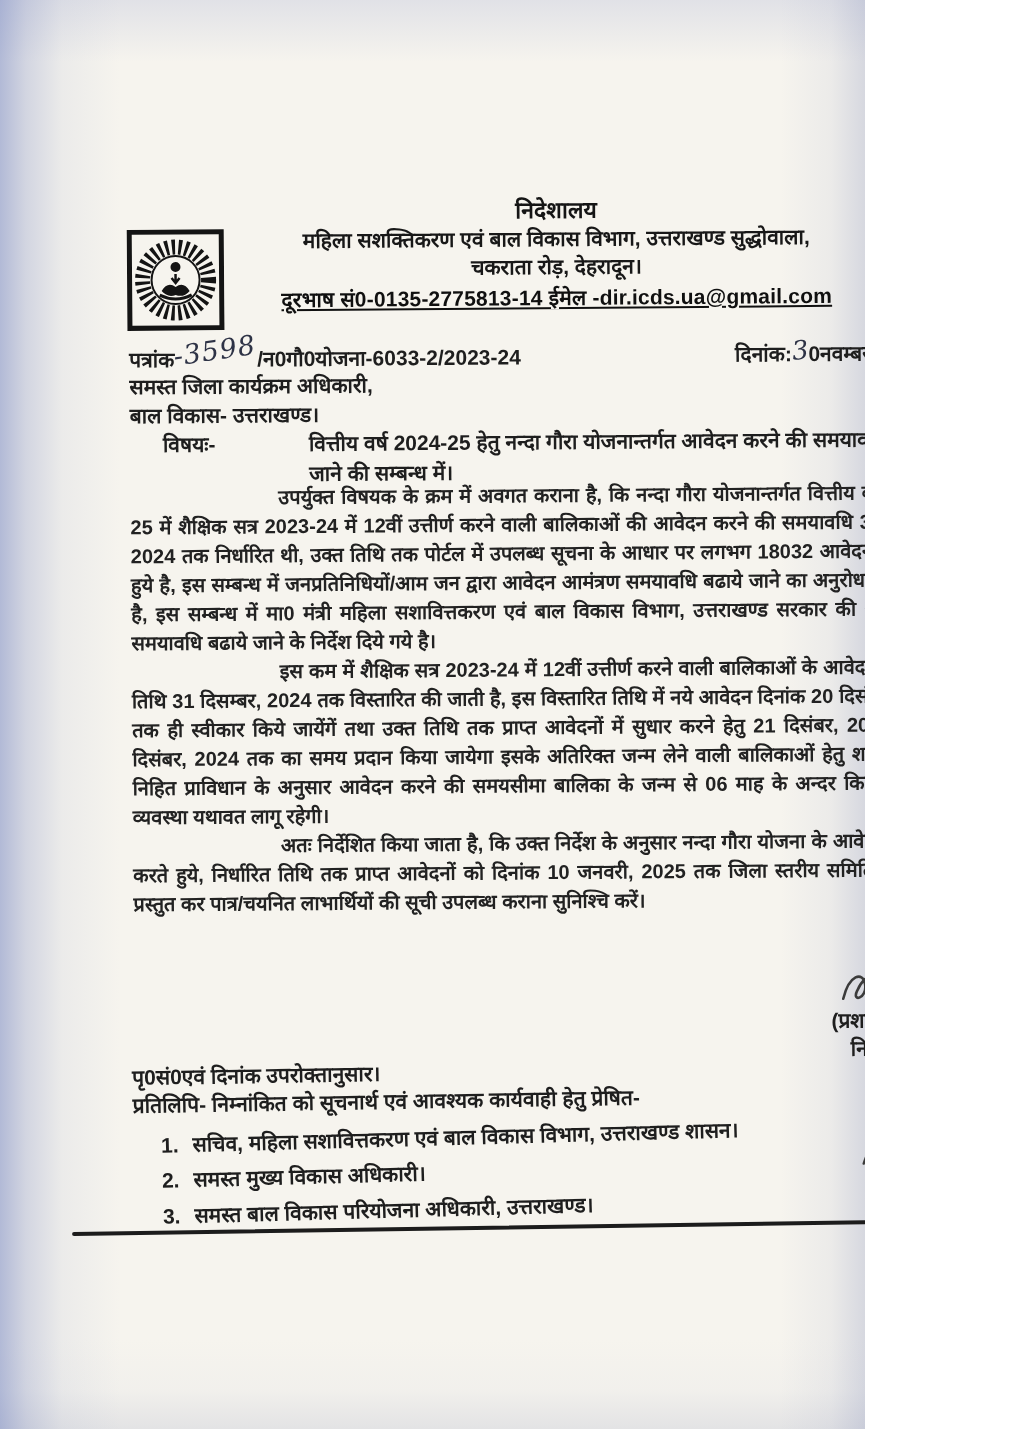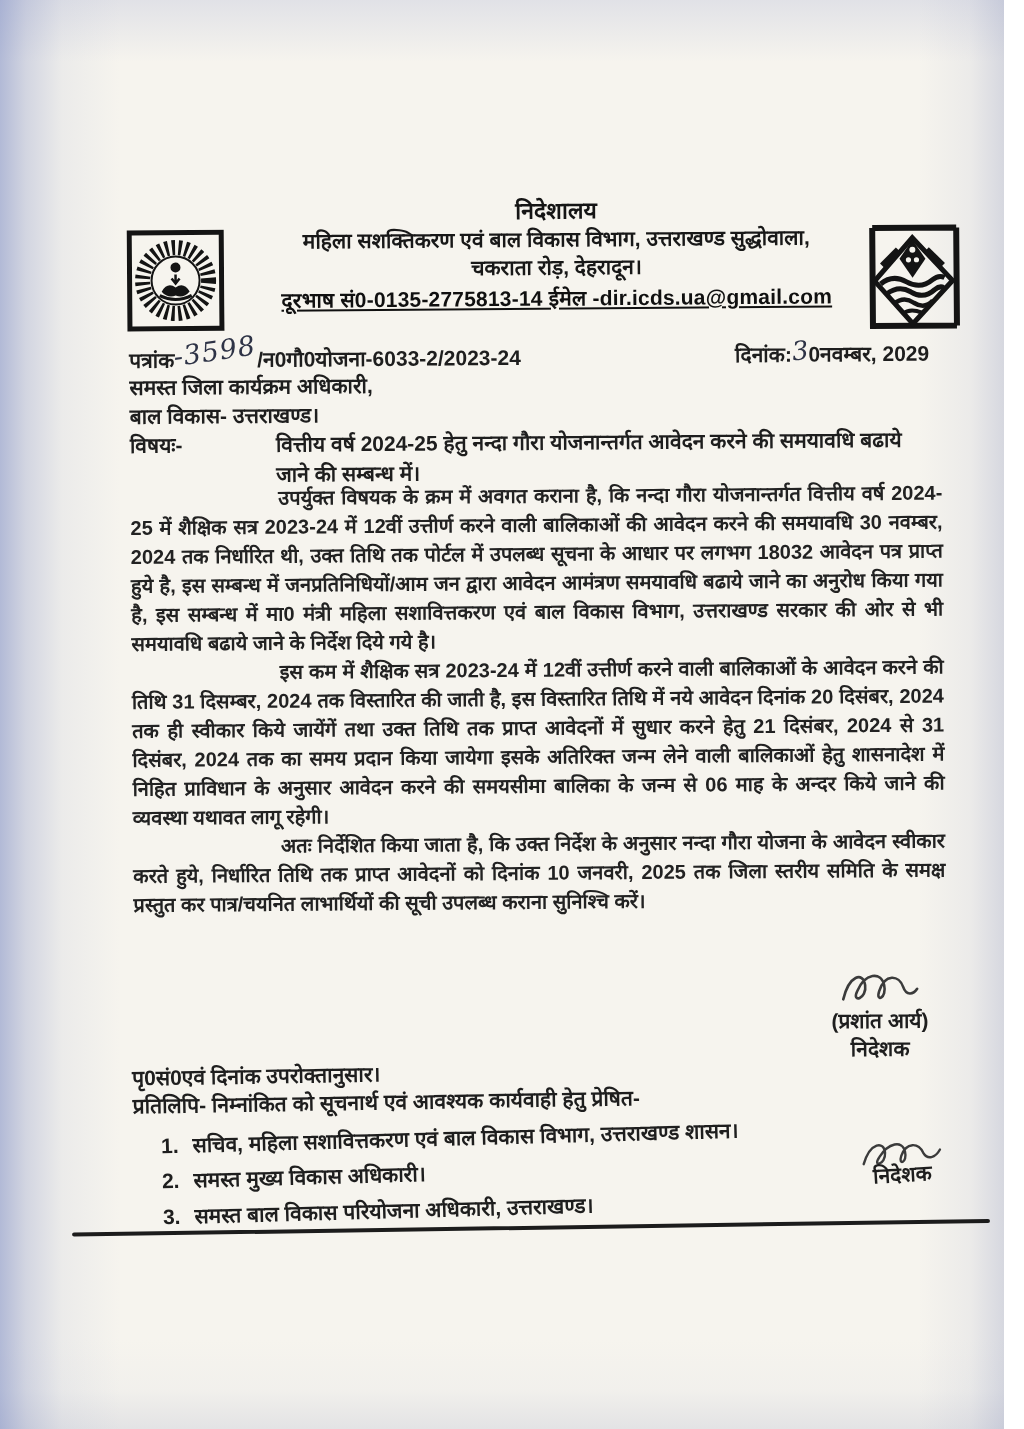--- a/index.html
+++ b/index.html
@@ -1,47 +1,48 @@
 <!DOCTYPE html>
 <html lang="hi"><head>
 <meta charset="utf-8">
 <style>
   html,body{margin:0;padding:0;}
   .page{
     position:relative;
-    width:1004px;height:1429px;
+    width:849px;height:1429px;
     overflow:hidden;
     background-color:#f6f4ee;
     background-image:
       linear-gradient(90deg, rgba(122,138,195,.55) 0px, rgba(128,142,195,.30) 26px, rgba(170,180,210,.14) 62px, rgba(0,0,0,0) 120px),
       linear-gradient(270deg, rgba(140,150,190,.30) 0px, rgba(160,168,200,.12) 34px, rgba(0,0,0,0) 85px),
       linear-gradient(180deg, rgba(150,160,205,.22) 0px, rgba(0,0,0,0) 62px),
       linear-gradient(0deg, rgba(150,158,190,.20) 0px, rgba(190,195,215,.08) 40px, rgba(0,0,0,0) 90px);
     font-family:"Liberation Sans","DejaVu Sans",sans-serif;
     color:#1e1e1e;
+    padding-left:16px;
   }
   .sheet{position:absolute;inset:0;transform:rotate(-0.45deg);}
   
   .letterhead{position:absolute;left:250px;top:196px;width:620px;text-align:center;line-height:1.32;}
   .lh-1{font-size:23px;font-weight:bold;color:#151515;}
   .lh-2,.lh-3{font-size:21px;font-weight:bold;color:#181818;}
   .lh-4{font-size:21px;font-weight:bold;color:#101010;text-decoration:underline;margin-top:3px;letter-spacing:.2px;}
   .logo{position:absolute;}
   .logo-left{left:130px;top:227px;}
   .logo-right{left:866px;top:227px;}
   
   .ref-row{position:absolute;left:132px;top:340px;width:800px;display:flex;justify-content:space-between;font-size:21px;font-weight:bold;}
   .hand{font-family:"DejaVu Serif","Liberation Serif",serif;font-style:italic;font-weight:normal;color:#2e3346;}
   .hand-num{display:inline-block;font-size:27px;transform:rotate(-8deg) translateY(-7px);letter-spacing:1px;}
   .hand-digit{display:inline-block;font-size:26px;transform:rotate(-6deg) translateY(-2px);}
   
   .addressee{position:absolute;left:132px;top:371px;font-size:21px;font-weight:bold;line-height:1.38;}
   
   .subject{position:absolute;left:132px;top:428px;width:810px;display:flex;font-size:21px;font-weight:bold;}
-  .subject-label{width:146px;flex:0 0 146px;}
+  .subject-label{width:146px;flex:0 0 146px;margin-left:33px;}
   .subject-text{line-height:1.42;}
   
   .body{position:absolute;left:132px;top:482px;width:812px;font-size:20px;font-weight:bold;line-height:29px;text-align:justify;color:#222;}
   .body p{margin:0;text-indent:148px;}
   
   .sig{position:absolute;left:780px;top:968px;width:195px;text-align:center;font-size:21px;font-weight:bold;line-height:1.35;}
   .sig svg{display:block;margin:0 auto -6px auto;}
   
   .footer{position:absolute;left:130px;top:1058px;width:830px;font-size:21px;font-weight:bold;line-height:1.35;transform:rotate(-0.5deg);}
   .footer .cc-list{margin:6px 0 0 28px;padding:0;transform:rotate(-0.6deg);}

